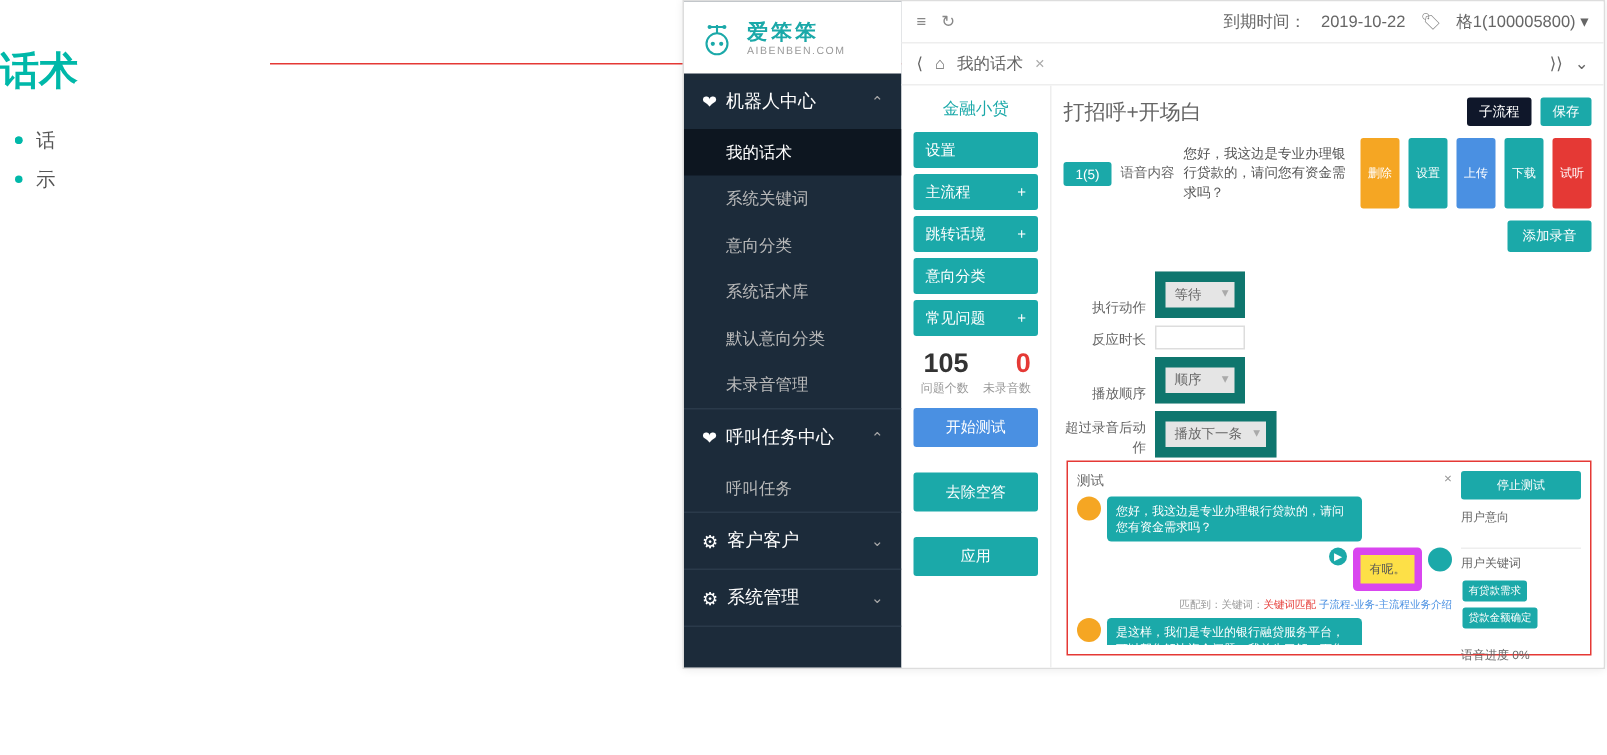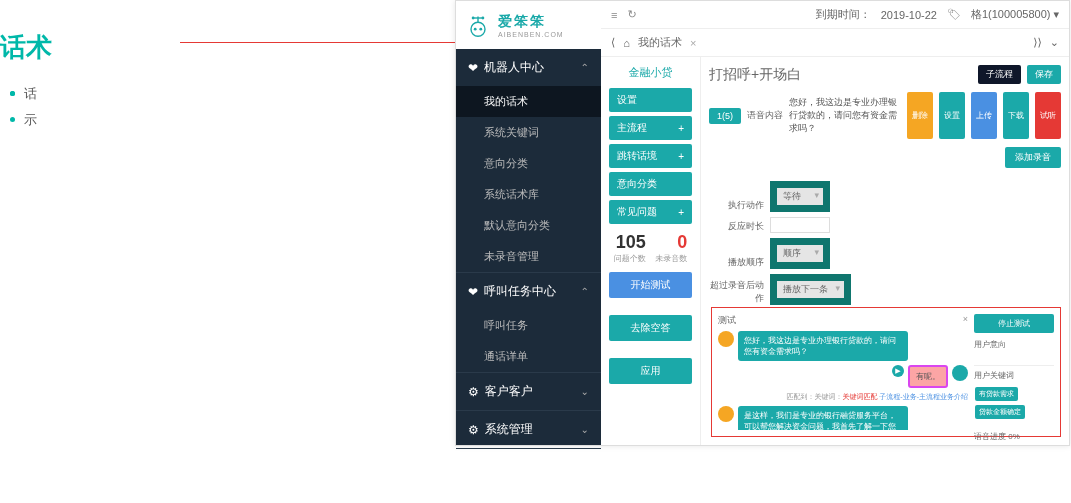--- a/index.html
+++ b/index.html
@@ -65,21 +65,21 @@
 .sel:after{content:"▾";position:absolute;right:4px;color:#aaa}
 .test-panel{position:absolute;left:110px;right:8px;bottom:8px;top:250px;border:1px solid #e53935;padding:6px;display:flex;gap:6px}
 .chat{flex:1;overflow:hidden;position:relative}
 .test-hdr{font-size:9px;color:#666;margin-bottom:4px;display:flex;justify-content:space-between}
 .test-hdr .x{color:#999;cursor:pointer}
 .bubble-row{display:flex;margin:4px 0;align-items:flex-start;gap:4px}
 .bubble-row.right{justify-content:flex-end}
 .avatar{width:16px;height:16px;border-radius:50%;background:#f5a623;flex-shrink:0}
 .avatar.user{background:#1ba9a9}
 .bubble{background:#1ba9a9;color:#fff;font-size:8px;padding:4px 6px;border-radius:3px;max-width:170px}
-.bubble.user{background:#fca5a5;border:2px solid #d946ef;color:#555}
+.bubble.user{background:#fde047;border:5px solid #d946ef;color:#555}
 .match-info{font-size:7px;color:#999;text-align:right;margin:2px 0}
 .match-info .hl{color:#e53935}
 .match-info .hl2{color:#4a90e2}
 .play-icn{width:12px;height:12px;border-radius:50%;background:#1ba9a9;display:inline-flex;align-items:center;justify-content:center;color:#fff;font-size:7px}
 .side-panel{width:80px;font-size:8px}
 .stop-btn{background:#1ba9a9;color:#fff;text-align:center;padding:4px;border-radius:2px;margin-bottom:6px;cursor:pointer}
 .side-sec{color:#666;margin:4px 0}
 .tag{display:inline-block;background:#1ba9a9;color:#fff;padding:2px 4px;border-radius:2px;margin:2px 1px;font-size:7px;cursor:pointer}
 </style>
 </head>
@@ -137,21 +137,20 @@
     <div class="nav-group">
       <div class="nav-header">
         <span class="nav-header-left">
             <span>❤</span>
             <span>呼叫任务中心</span>
           </span>
         <span class="chev">⌃</span>
       </div>
       <ul class="nav-items">
         <li>呼叫任务</li>
-        <li>通话详单</li>
       </ul>
     </div>
     <div class="nav-group">
       <div class="nav-header">
         <span class="nav-header-left">
             <span>⚙</span>
             <span>客户客户</span>
           </span>
         <span class="chev">⌄</span>
       </div>

